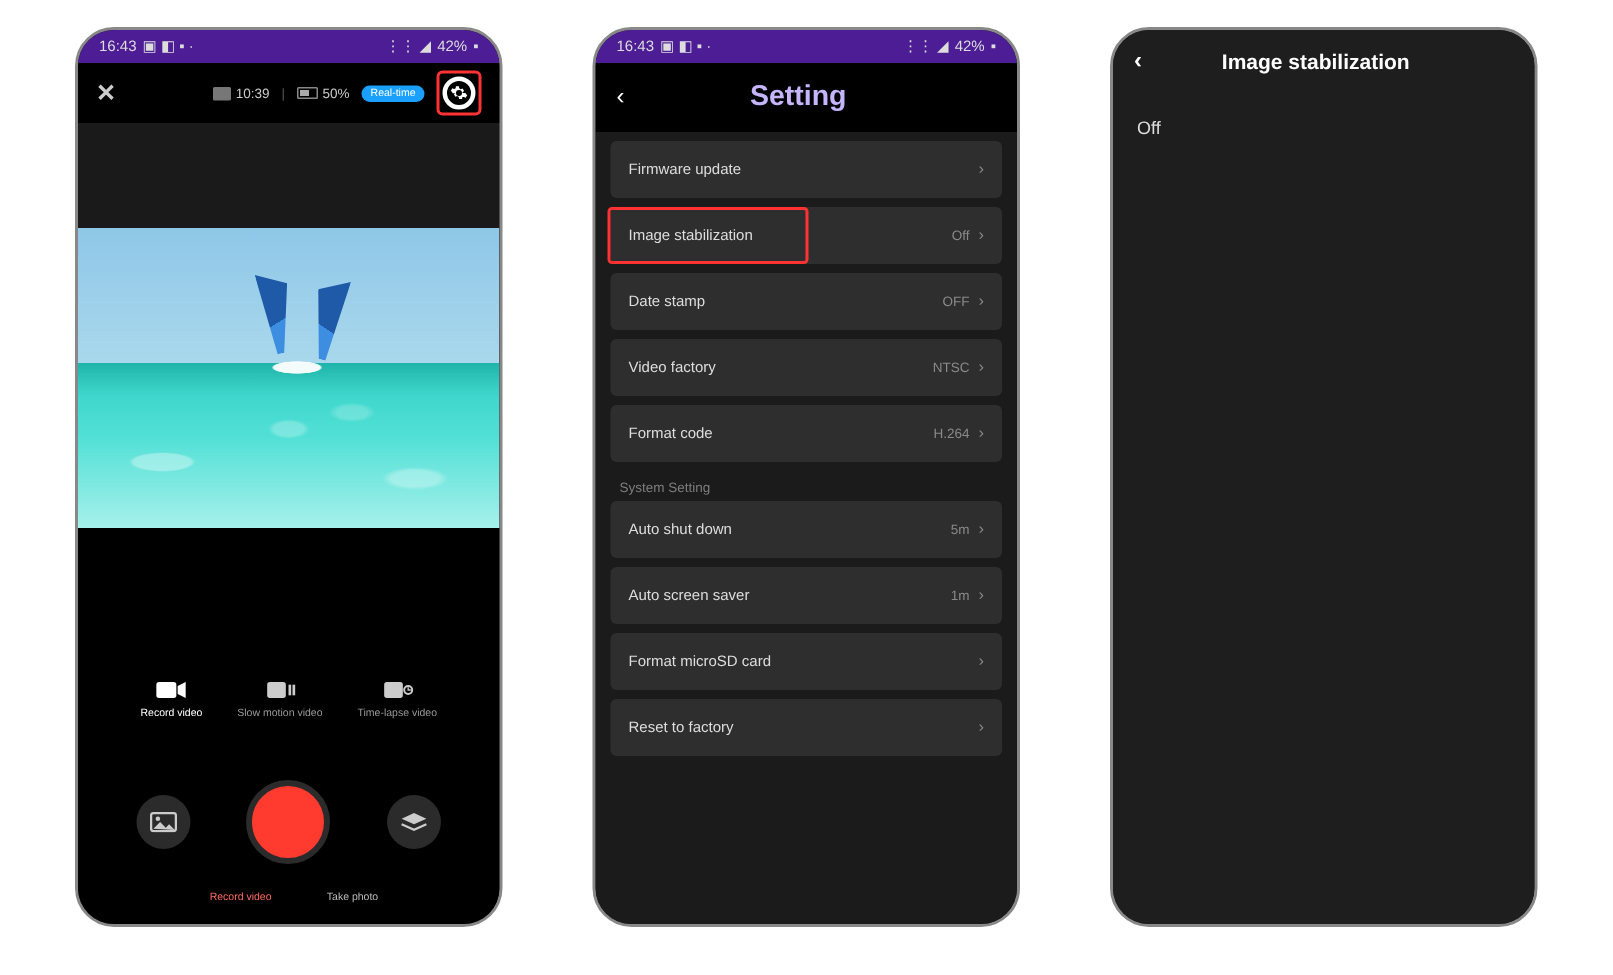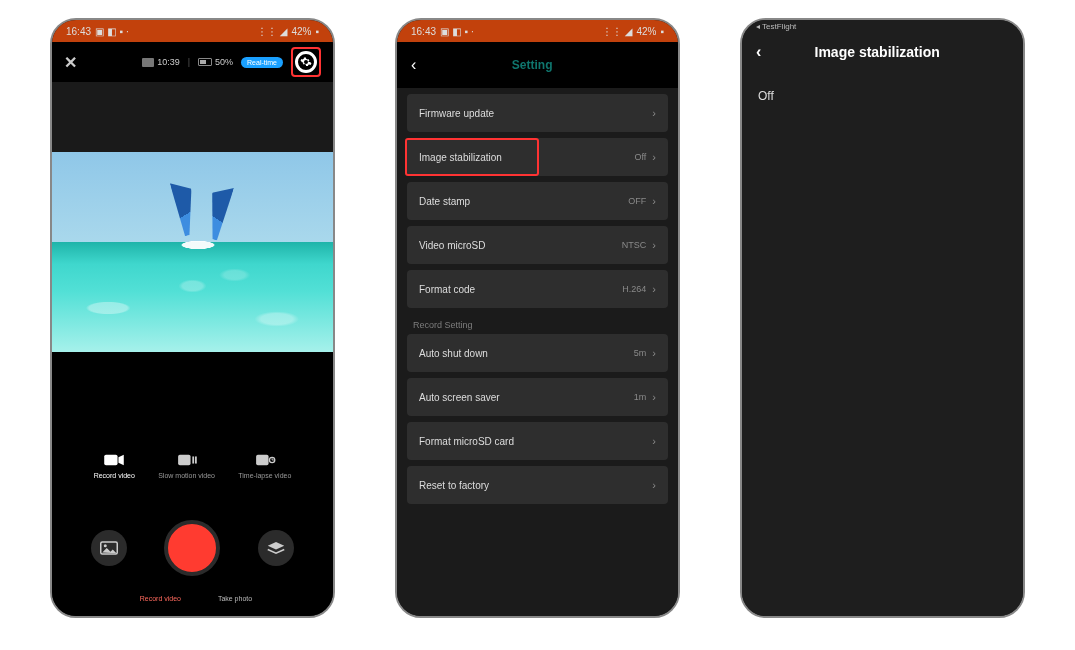--- a/index.html
+++ b/index.html
@@ -28,21 +28,21 @@
   }
   
   .status {
     height: 22px;
     display: flex;
     justify-content: space-between;
     align-items: center;
     padding: 0 14px;
     font-size: 10px;
     color: #ddd;
-    background: #c2410c;
+    background: #4c1d95;
   }
   .status .left, .status .right { display:flex; align-items:center; gap:4px; }
   .batt-box { display:inline-block; width:16px; height:8px; border:1px solid #6de06d; border-radius:2px; position:relative; }
   .batt-box::after { content:""; position:absolute; left:1px; top:1px; bottom:1px; width:70%; background:#6de06d; }
 
   
   .p1-topbar {
     height: 40px;
     background:#000;
     display:flex;
@@ -107,21 +107,21 @@
   .layers-btn svg{width:18px;height:14px;fill:#ccc;}
   .ctrl-labels{position:absolute;bottom:14px;left:0;right:0;display:flex;justify-content:center;gap:30px;font-size:7px;}
   .ctrl-labels .rl{color:#ff6a5e; text-align:center; width:55px;}
   .ctrl-labels .tp{color:#bbb;}
 
   
   .p2-header {
     height:46px; background:#000; display:flex; align-items:center; padding:0 14px;
   }
   .p2-header .back{font-size:16px;cursor:pointer;color:#fff;}
-  .p2-header .title{flex:1;text-align:center;font-size:12px;font-weight:600;color:#0f766e;margin-right:16px;}
+  .p2-header .title{flex:1;text-align:center;font-size:19px;font-weight:600;color:#c4b5fd;margin-right:16px;}
   .p2-body { flex:1; background:#1b1b1b; overflow-y:auto; padding:6px 10px;}
   .p2-body::-webkit-scrollbar{width:0;}
   .section-label { font-size:9px; color:#7d7d7d; padding:6px 6px 4px; }
   .setting-row {
     background:#2e2e2e; border-radius:4px; margin-bottom:6px;
     height:38px; display:flex; align-items:center; padding:0 12px;
     font-size:10px; color:#ddd; cursor:pointer;
   }
   .setting-row .lbl { flex:1; }
   .setting-row .val { color:#8a8a8a; font-size:9px; margin-right:6px;}
@@ -276,31 +276,31 @@
       <span class="lbl">Image stabilization</span>
       <span class="val">Off</span>
       <span class="chev">›</span>
     </div>
     <div class="setting-row">
       <span class="lbl">Date stamp</span>
       <span class="val">OFF</span>
       <span class="chev">›</span>
     </div>
     <div class="setting-row">
-      <span class="lbl">Video microSD</span>
+      <span class="lbl">Video factory</span>
       <span class="val">NTSC</span>
       <span class="chev">›</span>
     </div>
     <div class="setting-row">
       <span class="lbl">Format code</span>
       <span class="val">H.264</span>
       <span class="chev">›</span>
     </div>
 
-    <div class="section-label">Record Setting</div>
+    <div class="section-label">System Setting</div>
 
     <div class="setting-row">
       <span class="lbl">Auto shut down</span>
       <span class="val">5m</span>
       <span class="chev">›</span>
     </div>
     <div class="setting-row">
       <span class="lbl">Auto screen saver</span>
       <span class="val">1m</span>
       <span class="chev">›</span>
@@ -310,21 +310,20 @@
       <span class="chev">›</span>
     </div>
     <div class="setting-row">
       <span class="lbl">Reset to factory</span>
       <span class="chev">›</span>
     </div>
   </div>
 </div>
 
 <div class="phone p3">
-  <div class="p3-tf">◂ TestFlight</div>
 
   <div class="p3-header">
     <span class="back">‹</span>
     <span class="title">Image stabilization</span>
   </div>
 
   <div class="p3-body">
     <div class="opt-row">
       <span>Off</span>
     </div>

